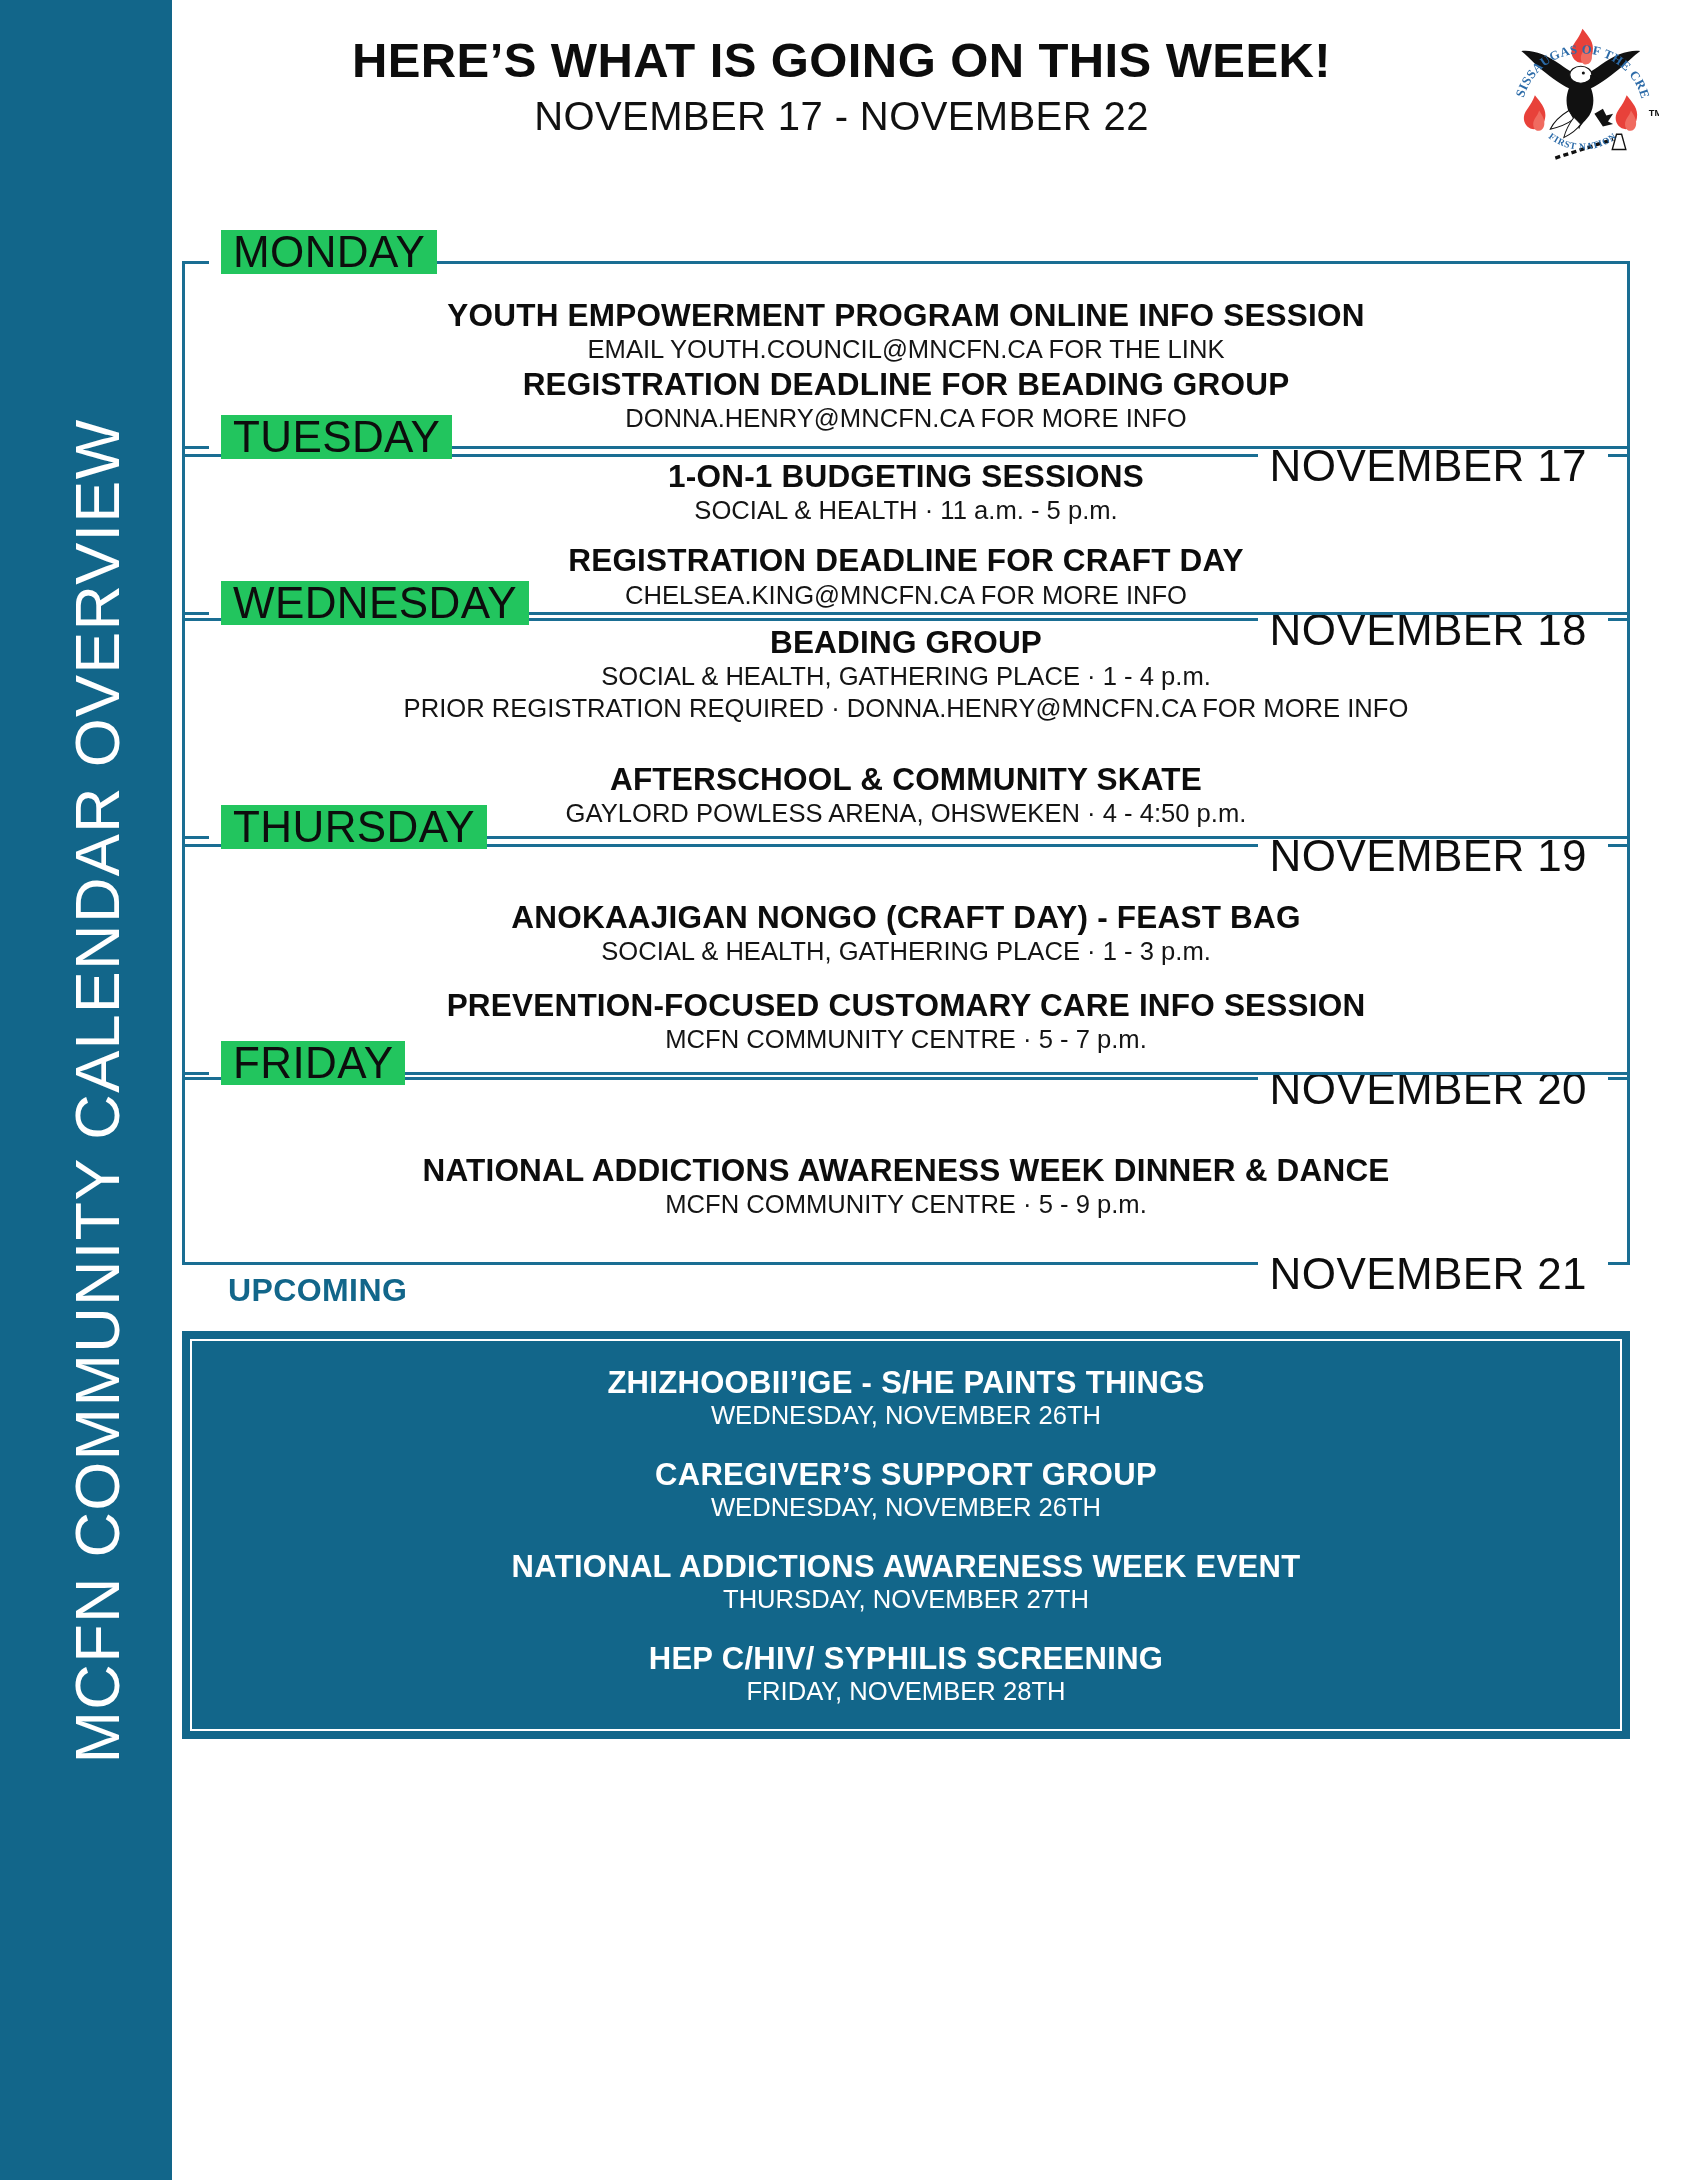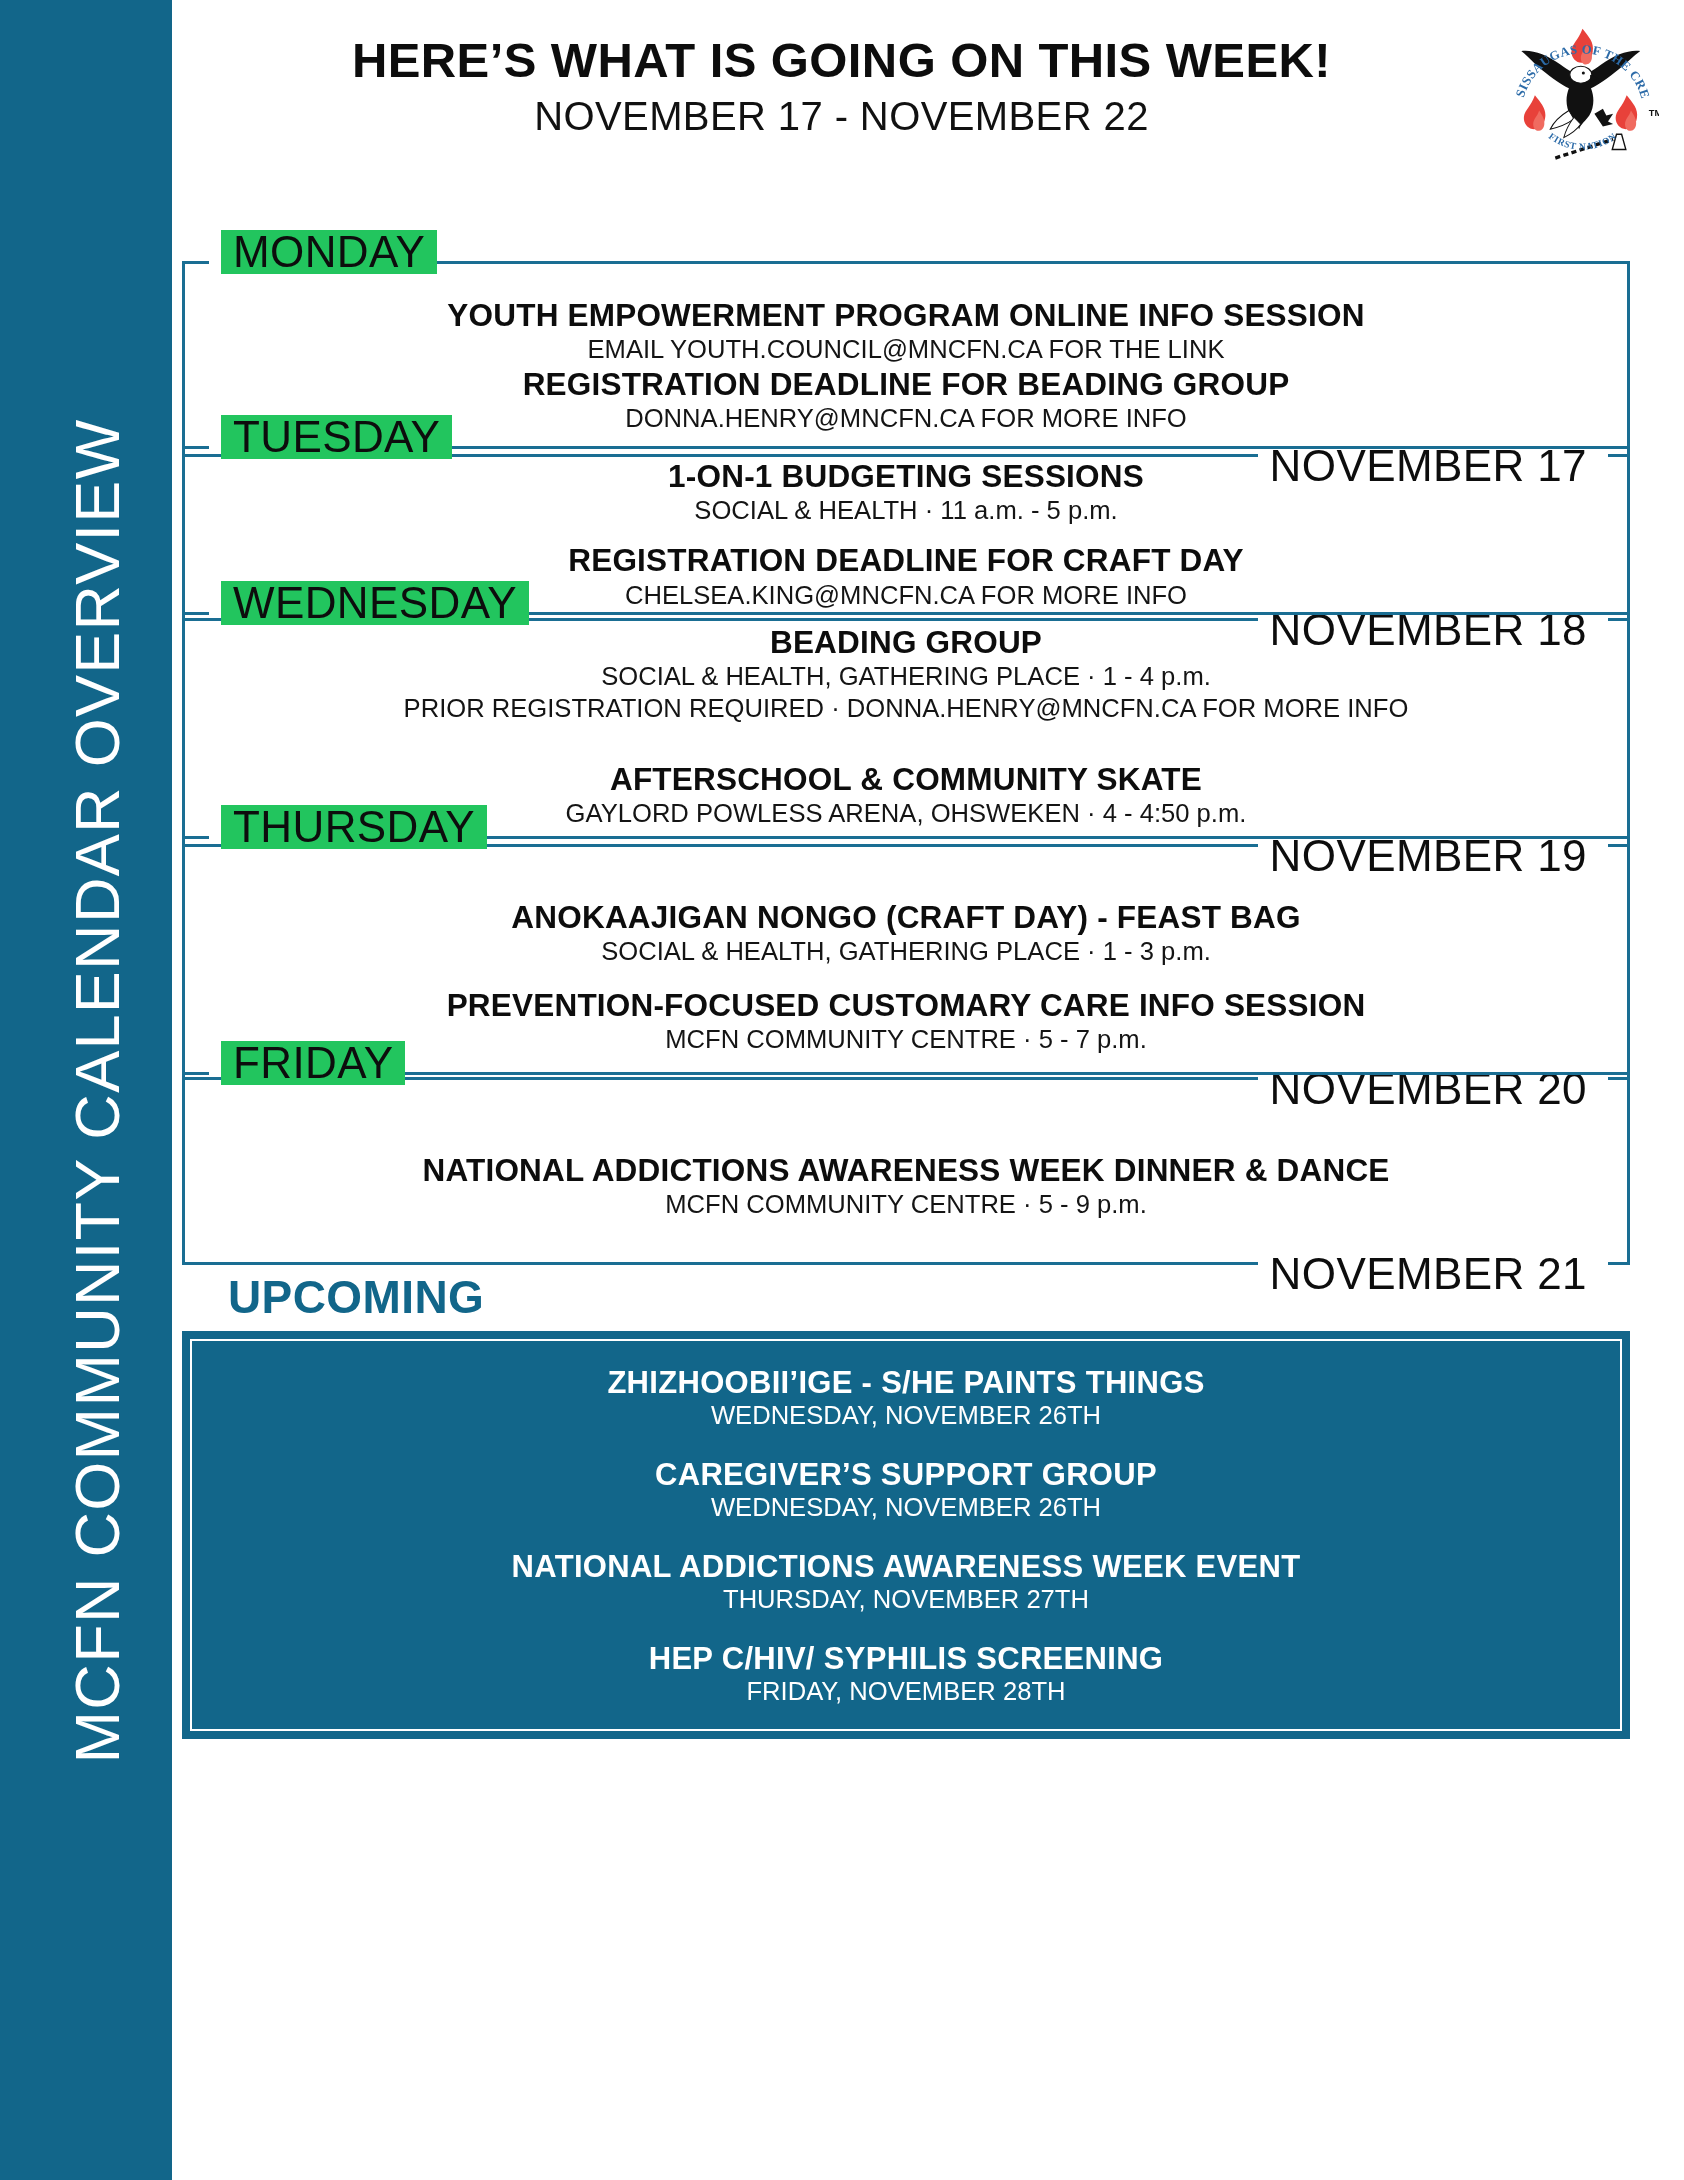--- a/index.html
+++ b/index.html
@@ -164,21 +164,21 @@
     font-size: 25.6px;
     font-weight: 400;
     color: #141414;
     line-height: 1.25;
   }
 
   
   #upcoming-heading {
     position: absolute;
     left: 34px;
-    font-size: 46px;
+    font-size: 32px;
     font-weight: bold;
     color: #12668A;
     letter-spacing: 0.4px;
     line-height: 1;
   }
   #upcoming-box {
     position: absolute;
     left: -12px;
     width: 1448px;
     background: #12668A;

